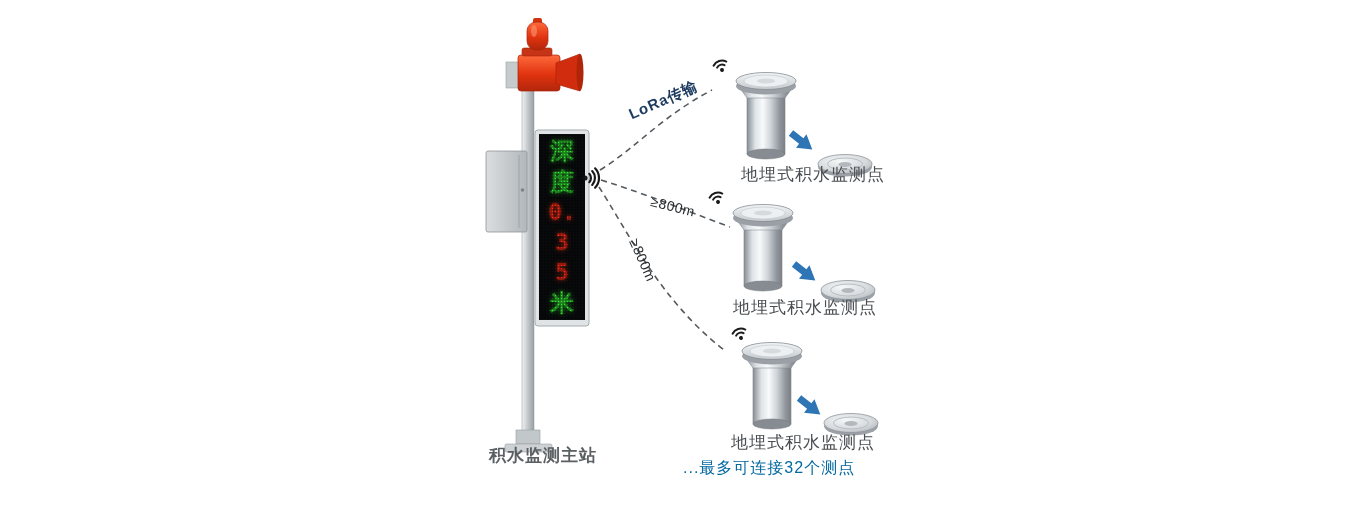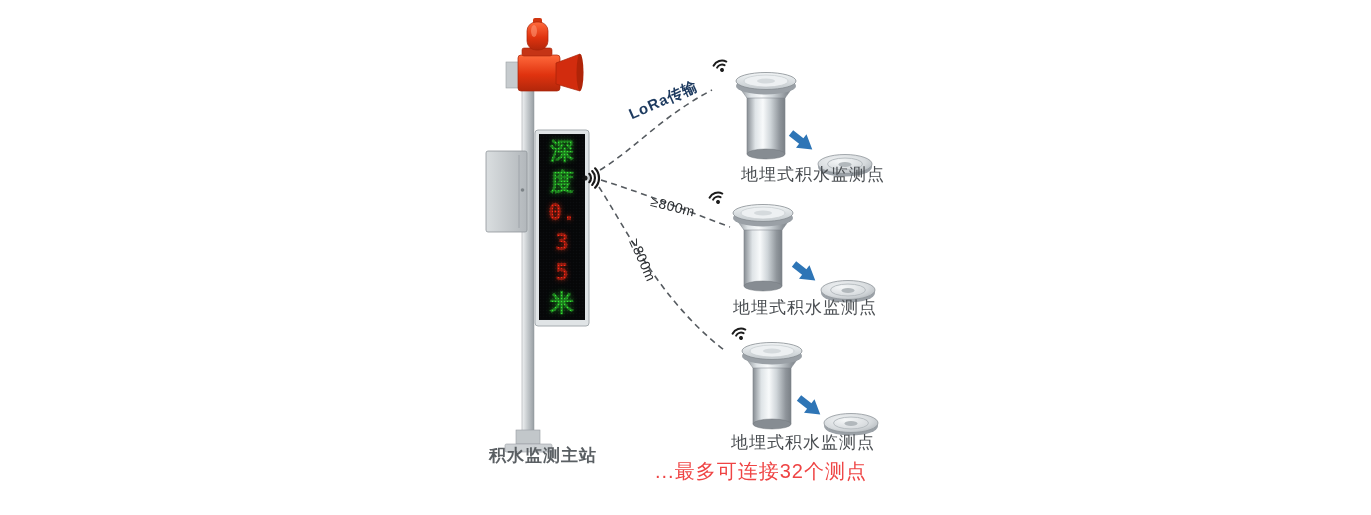--- a/index.html
+++ b/index.html
@@ -11,21 +11,21 @@
   .station-label{left:489px;top:444px;font-size:17px;color:#5a5f63;letter-spacing:1px;font-weight:bold;}
   .lora-label{left:630px;top:106px;font-size:15px;font-weight:bold;color:#1d3a5f;
               transform:rotate(-24deg);transform-origin:left center;letter-spacing:1px;}
   .range-label{font-size:14px;color:#2a2d30;letter-spacing:0.5px;}
   .range-mid{left:651px;top:193px;transform:rotate(14deg);transform-origin:left center;}
   .range-bottom{left:641px;top:236px;transform:rotate(66deg);transform-origin:left top;}
   .sensor-label{font-size:17px;color:#4a4e52;letter-spacing:1px;}
   .sensor-label-1{left:741px;top:163px;}
   .sensor-label-2{left:733px;top:296px;}
   .sensor-label-3{left:731px;top:431px;}
-  .footnote{left:655px;top:458px;font-size:20px;color:#ef4444;letter-spacing:1px;}
+  .footnote{left:683px;top:458px;font-size:16px;color:#0369a1;letter-spacing:1px;}
 
   
   .led-screen{position:absolute;left:539px;top:135px;width:46px;height:184px;
               display:flex;flex-direction:column;justify-content:space-around;
               align-items:center;background:transparent;}
   .led-row{line-height:1;font-weight:bold;text-align:center;
            font-family:"DejaVu Sans Mono","DejaVu Sans",monospace;}
   .led-row[data-color="green"]{color:#35e635;text-shadow:0 0 5px rgba(60,255,60,.75);font-size:24px;}
   .led-row[data-color="red"]{color:#ff2c17;text-shadow:0 0 5px rgba(255,60,30,.75);font-size:23px;}
   .led-matrix{position:absolute;left:539px;top:135px;width:46px;height:184px;

